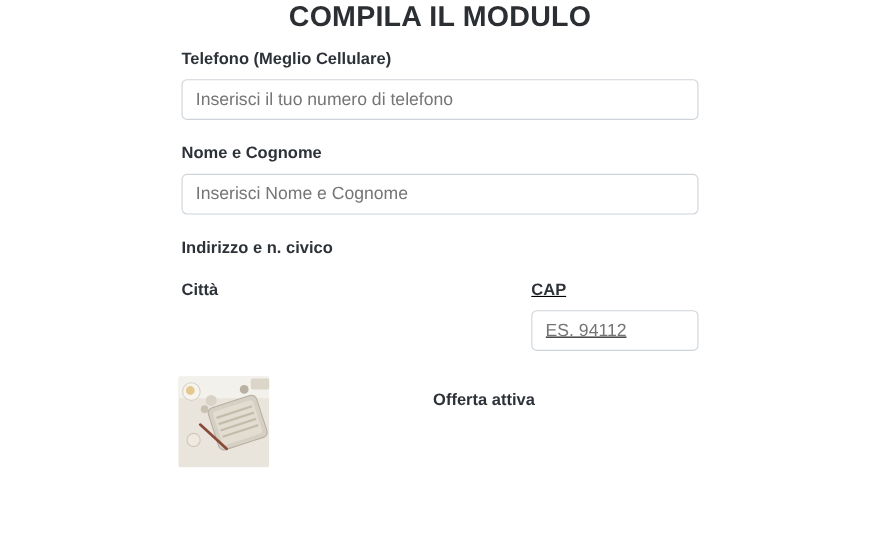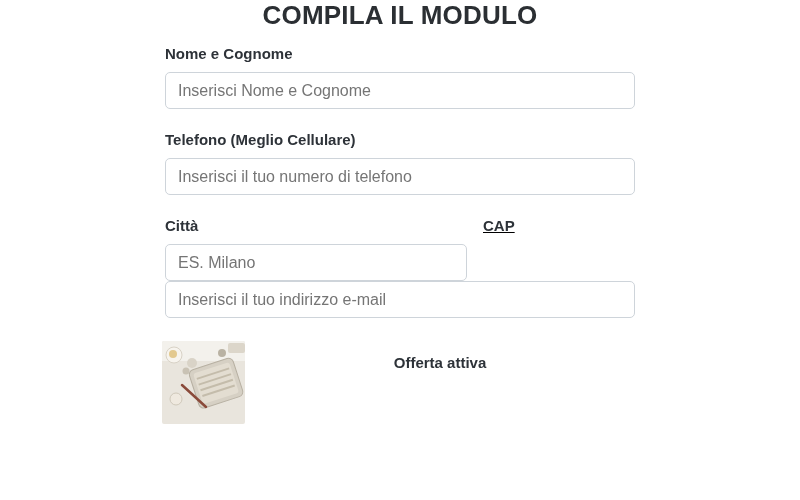--- a/index.html
+++ b/index.html
@@ -46,20 +46,21 @@
     color: #495057;
     background: #ffffff;
     border: 1px solid #ced4da;
     border-radius: 5px;
     outline: none;
   }
   .text-input::placeholder { color: #757575; opacity: 1; }
   .row-2col {
     display: flex;
     gap: 16px;
+    margin-bottom: 23px;
   }
   .col-city { width: 302px; }
   .col-cap  { width: 152px; text-decoration: underline; }
   .row-2col .form-group { margin-bottom: 0; }
   .offer-row {
     display: flex;
     align-items: flex-start;
   }
   .offer-image {
     width: 83px;
@@ -85,44 +86,44 @@
 </style>
 </head>
 <body>
 
 <div class="page">
   <h1 class="page-title">COMPILA IL MODULO</h1>
 
   <div class="form-wrap">
 
     <div class="form-group">
+      <label class="field-label">Telefono (Meglio Cellulare)</label>
+      <input class="text-input" type="text" placeholder="Inserisci il tuo numero di telefono" style="">
+    </div>
+
+    <div class="form-group">
       <label class="field-label">Nome e Cognome</label>
       <input class="text-input" type="text" placeholder="Inserisci Nome e Cognome" style="">
     </div>
 
     <div class="form-group">
-      <label class="field-label">Telefono (Meglio Cellulare)</label>
-      <input class="text-input" type="text" placeholder="Inserisci il tuo numero di telefono" style="">
-    </div>
-
-    <div class="form-group">
+      <label class="field-label">Indirizzo e n. civico</label>
     </div>
 
     <div class="row-2col">
       <div class="form-group col-city">
         <label class="field-label">Città</label>
-        <input class="text-input" type="text" placeholder="ES. Milano" style="">
       </div>
       <div class="form-group col-cap">
         <label class="field-label">CAP</label>
+        <input class="text-input" type="text" placeholder="ES. 94112" style="">
       </div>
     </div>
 
     <div class="form-group">
-      <input class="text-input" type="text" placeholder="Inserisci il tuo indirizzo e-mail" style="">
     </div>
 
     <div class="offer-row">
       <div class="offer-image">
         <svg viewBox="0 0 83 83" xmlns="http://www.w3.org/2000/svg">
           <rect x="0" y="0" width="83" height="83" fill="#e9e5dd"></rect>
           <rect x="0" y="0" width="83" height="20" fill="#f3f1ec"></rect>
           <circle cx="12" cy="14" r="8" fill="#f7f4ee" stroke="#d8d2c6" stroke-width="1"></circle>
           <circle cx="11" cy="13" r="4" fill="#e3c98f"></circle>
           <circle cx="30" cy="22" r="5" fill="#d9d3c7"></circle>

